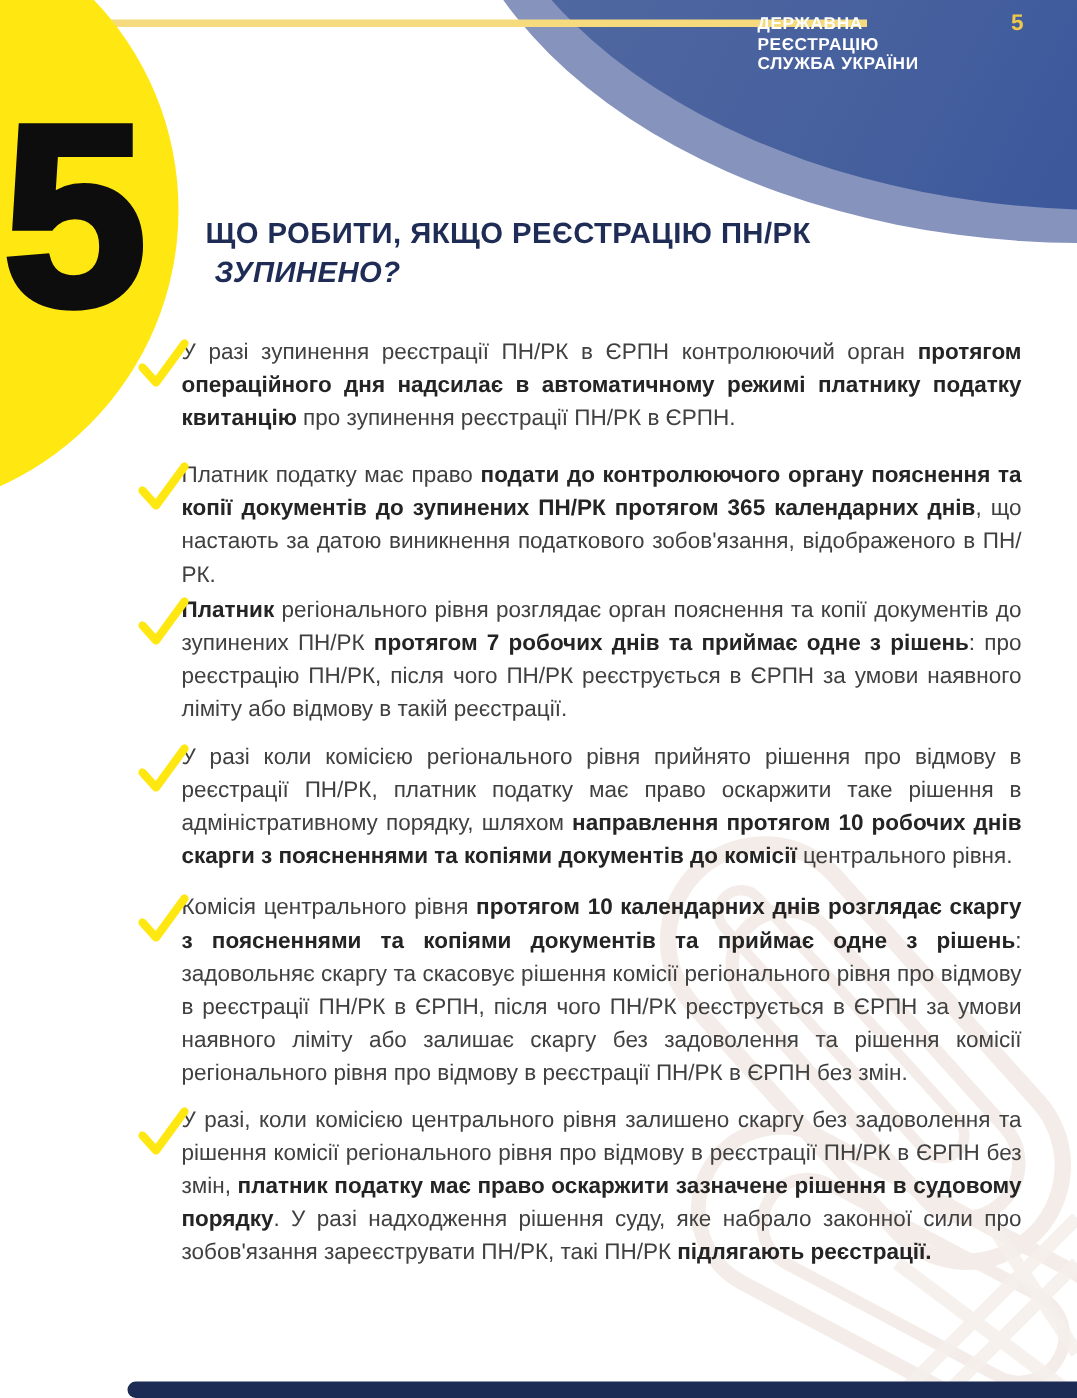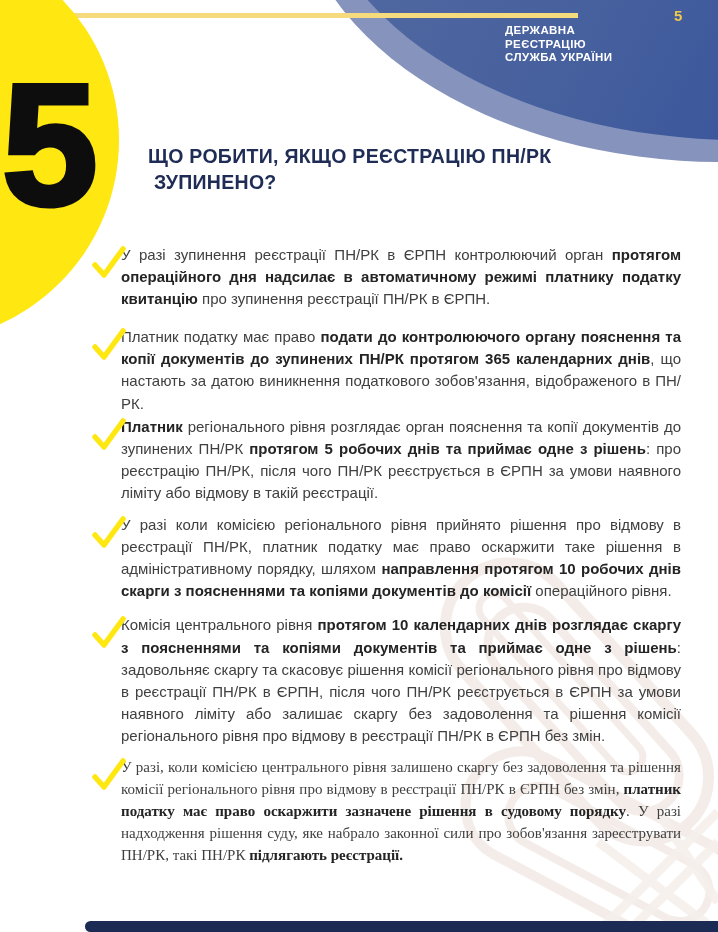--- a/index.html
+++ b/index.html
@@ -8,36 +8,36 @@
     position:relative; width:718px; height:932px; overflow:hidden;
     background:#ffffff;
     font-family:"Liberation Sans","DejaVu Sans",sans-serif;
   }
   
   .paperclips { position:absolute; right:0; bottom:0; z-index:0; }
   
   .header-svg { position:absolute; top:0; left:0; z-index:1; }
   .top-line { position:absolute; left:0; top:13px; width:578px; height:5px;
               background:#f6db7e; z-index:2; }
-  .org-block { position:absolute; left:505px; top:24px; z-index:3;
+  .org-block { position:absolute; left:505px; top:10px; z-index:3;
                color:#ffffff; font-size:11.5px; font-weight:700;
                letter-spacing:.4px; line-height:13.5px; }
   .page-num { position:absolute; left:674px; top:7px; z-index:3;
               color:#eec94d; font-size:15px; font-weight:700; }
   
   .yellow-circle { position:absolute; left:-285px; top:-62px; width:404px; height:404px;
                    border-radius:50%; background:#ffe712; z-index:2; }
   .big-digit { position:absolute; left:2px; top:68px; z-index:3;
                font-size:172px; line-height:152px; font-weight:700;
                color:#0d0d0d; -webkit-text-stroke:5px #0d0d0d; }
   
   .title { position:absolute; left:137px; top:143px; width:460px; z-index:3;
            color:#1e2c56; font-size:19.5px; font-weight:700;
-           letter-spacing:.3px; line-height:26px;margin-left:11px; }
-  .title .l2 { padding-left:6px; }
+           letter-spacing:.3px; line-height:26px; }
+  .title .l2 { padding-left:6px;font-style:italic; }
   
   .content { position:absolute; left:88px; top:224px; width:593px; z-index:3; }
   .para-row { position:relative; padding-left:33px; }
   .check { position:absolute; left:0; top:-2px; width:40px; height:40px; }
   .ptext { font-size:15px; line-height:22.1px; color:#404040;
            text-align:justify; }
   .ptext .b { font-weight:700; color:#242424; }
   
   .footer-bar { position:absolute; left:85px; top:921px; width:633px; height:11px;
                 background:#1c2b54; border-radius:6px 0 0 6px; z-index:3; }
@@ -89,51 +89,51 @@
 
 <div class="yellow-circle"></div>
 <div class="big-digit">5</div>
 
 <div class="title">
   <div class="l1">ЩО РОБИТИ, ЯКЩО РЕЄСТРАЦІЮ ПН/РК</div>
   <div class="l2">ЗУПИНЕНО?</div>
 </div>
 
 <div class="content">
-    <div class="para-row" style="margin-bottom: 16px; margin-top: 20px;">
+    <div class="para-row" style="margin-bottom: 16px;">
       <span class="check"><svg width="40" height="40" viewBox="0 0 40 40">
           <polyline points="7,23 16,33 35,7" fill="none" stroke="#ffe712" stroke-width="5.5" stroke-linecap="round" stroke-linejoin="round"></polyline>
         </svg></span>
       <p class="ptext"><span>У разі зупинення реєстрації ПН/РК в ЄРПН контролюючий орган </span><span class="b">протягом операційного дня надсилає в автоматичному режимі платнику податку квитанцію</span><span> про зупинення реєстрації ПН/РК в ЄРПН.</span></p>
     </div>
     <div class="para-row" style="margin-bottom: 1px;">
       <span class="check"><svg width="40" height="40" viewBox="0 0 40 40">
           <polyline points="7,23 16,33 35,7" fill="none" stroke="#ffe712" stroke-width="5.5" stroke-linecap="round" stroke-linejoin="round"></polyline>
         </svg></span>
       <p class="ptext"><span>Платник податку має право </span><span class="b">подати до контролюючого органу пояснення та копії документів до зупинених ПН/РК протягом 365 календарних днів</span><span>, що настають за датою виникнення податкового зобов'язання, відображеного в ПН/РК.</span></p>
     </div>
     <div class="para-row" style="margin-bottom: 10px;">
       <span class="check"><svg width="40" height="40" viewBox="0 0 40 40">
           <polyline points="7,23 16,33 35,7" fill="none" stroke="#ffe712" stroke-width="5.5" stroke-linecap="round" stroke-linejoin="round"></polyline>
         </svg></span>
-      <p class="ptext"><span class="b">Платник</span><span> регіонального рівня розглядає орган пояснення та копії документів до зупинених ПН/РК </span><span class="b">протягом 5 робочих днів та приймає одне з рішень</span><span>: про реєстрацію ПН/РК, після чого ПН/РК реєструється в ЄРПН за умови наявного ліміту або відмову в такій реєстрації.</span></p>
+      <p class="ptext"><span class="b">Платник</span><span> регіонального рівня розглядає орган пояснення та копії документів до зупинених ПН/РК </span><span class="b">протягом 7 робочих днів та приймає одне з рішень</span><span>: про реєстрацію ПН/РК, після чого ПН/РК реєструється в ЄРПН за умови наявного ліміту або відмову в такій реєстрації.</span></p>
     </div>
     <div class="para-row" style="margin-bottom: 12px;">
       <span class="check"><svg width="40" height="40" viewBox="0 0 40 40">
           <polyline points="7,23 16,33 35,7" fill="none" stroke="#ffe712" stroke-width="5.5" stroke-linecap="round" stroke-linejoin="round"></polyline>
         </svg></span>
-      <p class="ptext"><span>У разі коли комісією регіонального рівня прийнято рішення про відмову в реєстрації ПН/РК, платник податку має право оскаржити таке рішення в адміністративному порядку, шляхом </span><span class="b">направлення протягом 10 робочих днів скарги з поясненнями та копіями документів до комісії</span><span> операційного рівня.</span></p>
+      <p class="ptext"><span>У разі коли комісією регіонального рівня прийнято рішення про відмову в реєстрації ПН/РК, платник податку має право оскаржити таке рішення в адміністративному порядку, шляхом </span><span class="b">направлення протягом 10 робочих днів скарги з поясненнями та копіями документів до комісії</span><span> центрального рівня.</span></p>
     </div>
     <div class="para-row" style="margin-bottom: 9px;">
       <span class="check"><svg width="40" height="40" viewBox="0 0 40 40">
           <polyline points="7,23 16,33 35,7" fill="none" stroke="#ffe712" stroke-width="5.5" stroke-linecap="round" stroke-linejoin="round"></polyline>
         </svg></span>
       <p class="ptext"><span>Комісія центрального рівня </span><span class="b">протягом 10 календарних днів розглядає скаргу з поясненнями та копіями документів та приймає одне з рішень</span><span>: задовольняє скаргу та скасовує рішення комісії регіонального рівня про відмову в реєстрації ПН/РК в ЄРПН, після чого ПН/РК реєструється в ЄРПН за умови наявного ліміту або залишає скаргу без задоволення та рішення комісії регіонального рівня про відмову в реєстрації ПН/РК в ЄРПН без змін.</span></p>
     </div>
-    <div class="para-row" style="margin-bottom: 0px; font-family: Liberation Serif, serif;">
+    <div class="para-row" style="margin-bottom: 0px;">
       <span class="check"><svg width="40" height="40" viewBox="0 0 40 40">
           <polyline points="7,23 16,33 35,7" fill="none" stroke="#ffe712" stroke-width="5.5" stroke-linecap="round" stroke-linejoin="round"></polyline>
         </svg></span>
       <p class="ptext"><span>У разі, коли комісією центрального рівня залишено скаргу без задоволення та рішення комісії регіонального рівня про відмову в реєстрації ПН/РК в ЄРПН без змін, </span><span class="b">платник податку має право оскаржити зазначене рішення в судовому порядку</span><span>. У разі надходження рішення суду, яке набрало законної сили про зобов'язання зареєструвати ПН/РК, такі ПН/РК </span><span class="b">підлягають реєстрації.</span></p>
     </div>
   </div>
 
 <div class="footer-bar"></div>
 
 </body></html>

